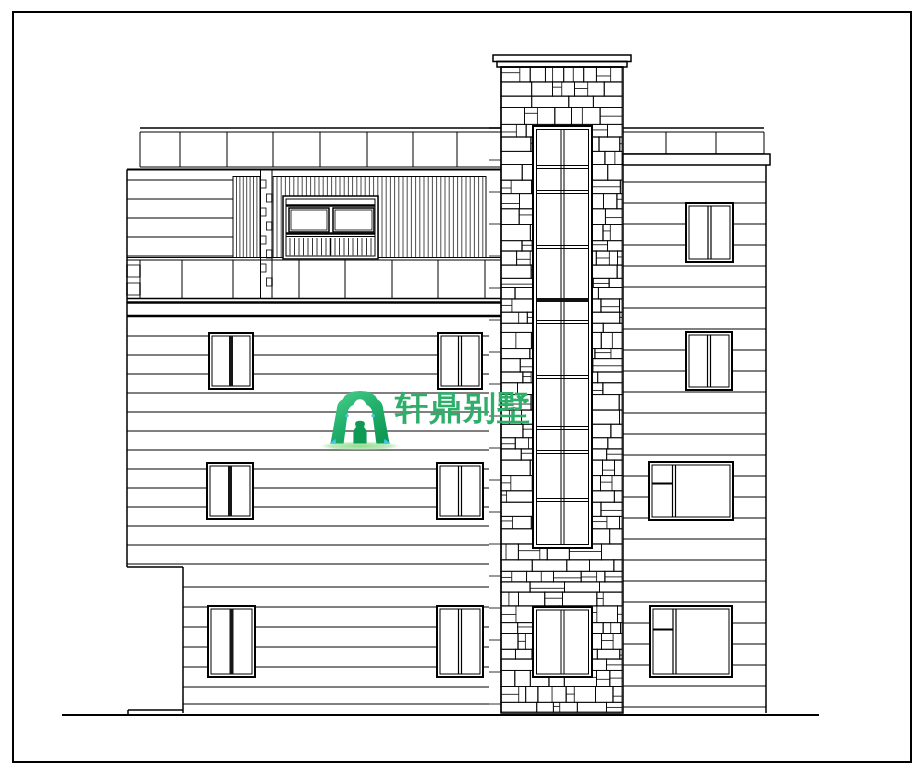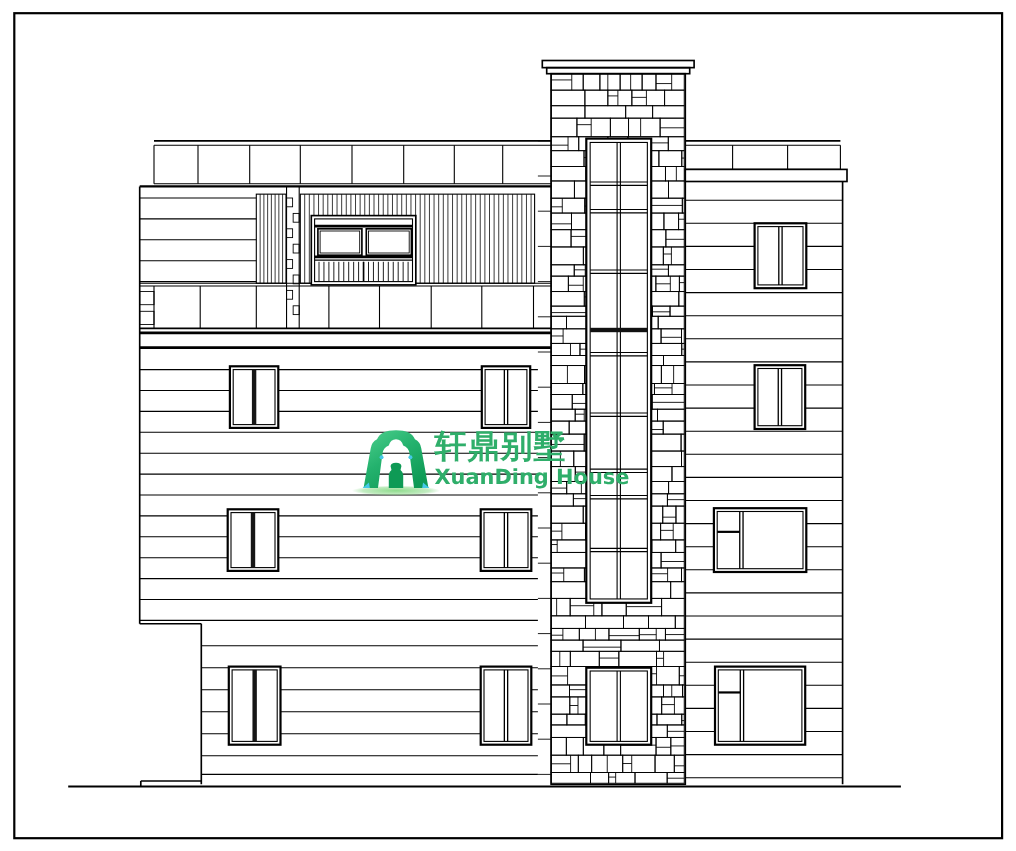--- a/index.html
+++ b/index.html
@@ -2,21 +2,21 @@
 <html style="--tx-green: #2fae6a; --g-light: #4ed08e; --g-mid: #24b26e; --g-dark: #0e9a55; --g-cyan: #45c8e8; --g-swoosh: #90dc8e;"><head>
 <meta charset="utf-8">
 <style>
   html,body{margin:0;padding:0;background:#fff;}
   .canvas{position:relative;width:924px;height:774px;background:#fff;overflow:hidden;
           font-family:"DejaVu Sans","Liberation Sans",sans-serif;}
   .canvas svg.draw{position:absolute;left:0;top:0;}
   .watermark{position:absolute;left:305px;top:381px;width:215px;height:76px;}
   .wm-icon{position:absolute;left:14px;top:5px;width:82px;height:66px;}
   .wm-text{position:absolute;left:90px;top:10px;}
-  .brand-cn{font-size:29px;font-weight:700;letter-spacing:1px;color:var(--tx-green,#2fae6a);
+  .brand-cn{font-size:33px;font-weight:700;letter-spacing:1px;color:var(--tx-green,#2fae6a);
             line-height:1;white-space:nowrap;}
   .brand-en{font-size:19px;font-weight:700;color:var(--tx-green,#2fae6a);line-height:1;
             margin-top:5px;white-space:nowrap;}
 </style>
 </head>
 <body>
 
 <div class="canvas">
 
   <svg class="draw" id="svg" width="924" height="774" viewBox="0 0 924 774">
@@ -769,16 +769,15 @@
       <path fill="url(#gg)" fill-rule="evenodd" d="M14,70 L22,26 Q23,19 29,16 Q33,6 50,6 Q67,6 71,16 Q77,19 78,26 L86,70 L70,70
            L65,32 Q64,25 58,23 Q56,16 50,16 Q44,16 42,23 Q36,25 35,32 L30,70 Z"></path>
       <path style="fill:var(--g-dark,#0e9a55)" d="M42,70 L42,56 Q42,52 45,50 L44,46 Q44,42 50,42 Q56,42 56,46 L55,50 Q58,52 58,56 L58,70 Z"></path>
       <path style="fill:var(--g-cyan,#45c8e8)" d="M13,70 L21,70 L20,64 Z"></path>
       <path style="fill:var(--g-cyan,#45c8e8)" d="M87,70 L79,70 L80,64 Z"></path>
       <circle cx="34" cy="36" r="2.2" style="fill:var(--g-cyan,#45c8e8)"></circle>
       <circle cx="66" cy="36" r="2.2" style="fill:var(--g-cyan,#45c8e8)"></circle>
     </svg>
     <div class="wm-text">
       <div class="brand-cn">轩鼎别墅</div>
-      <div class="brand-en">XuanDing House</div>
     </div>
   </div>
 </div>
 
 </body></html>

